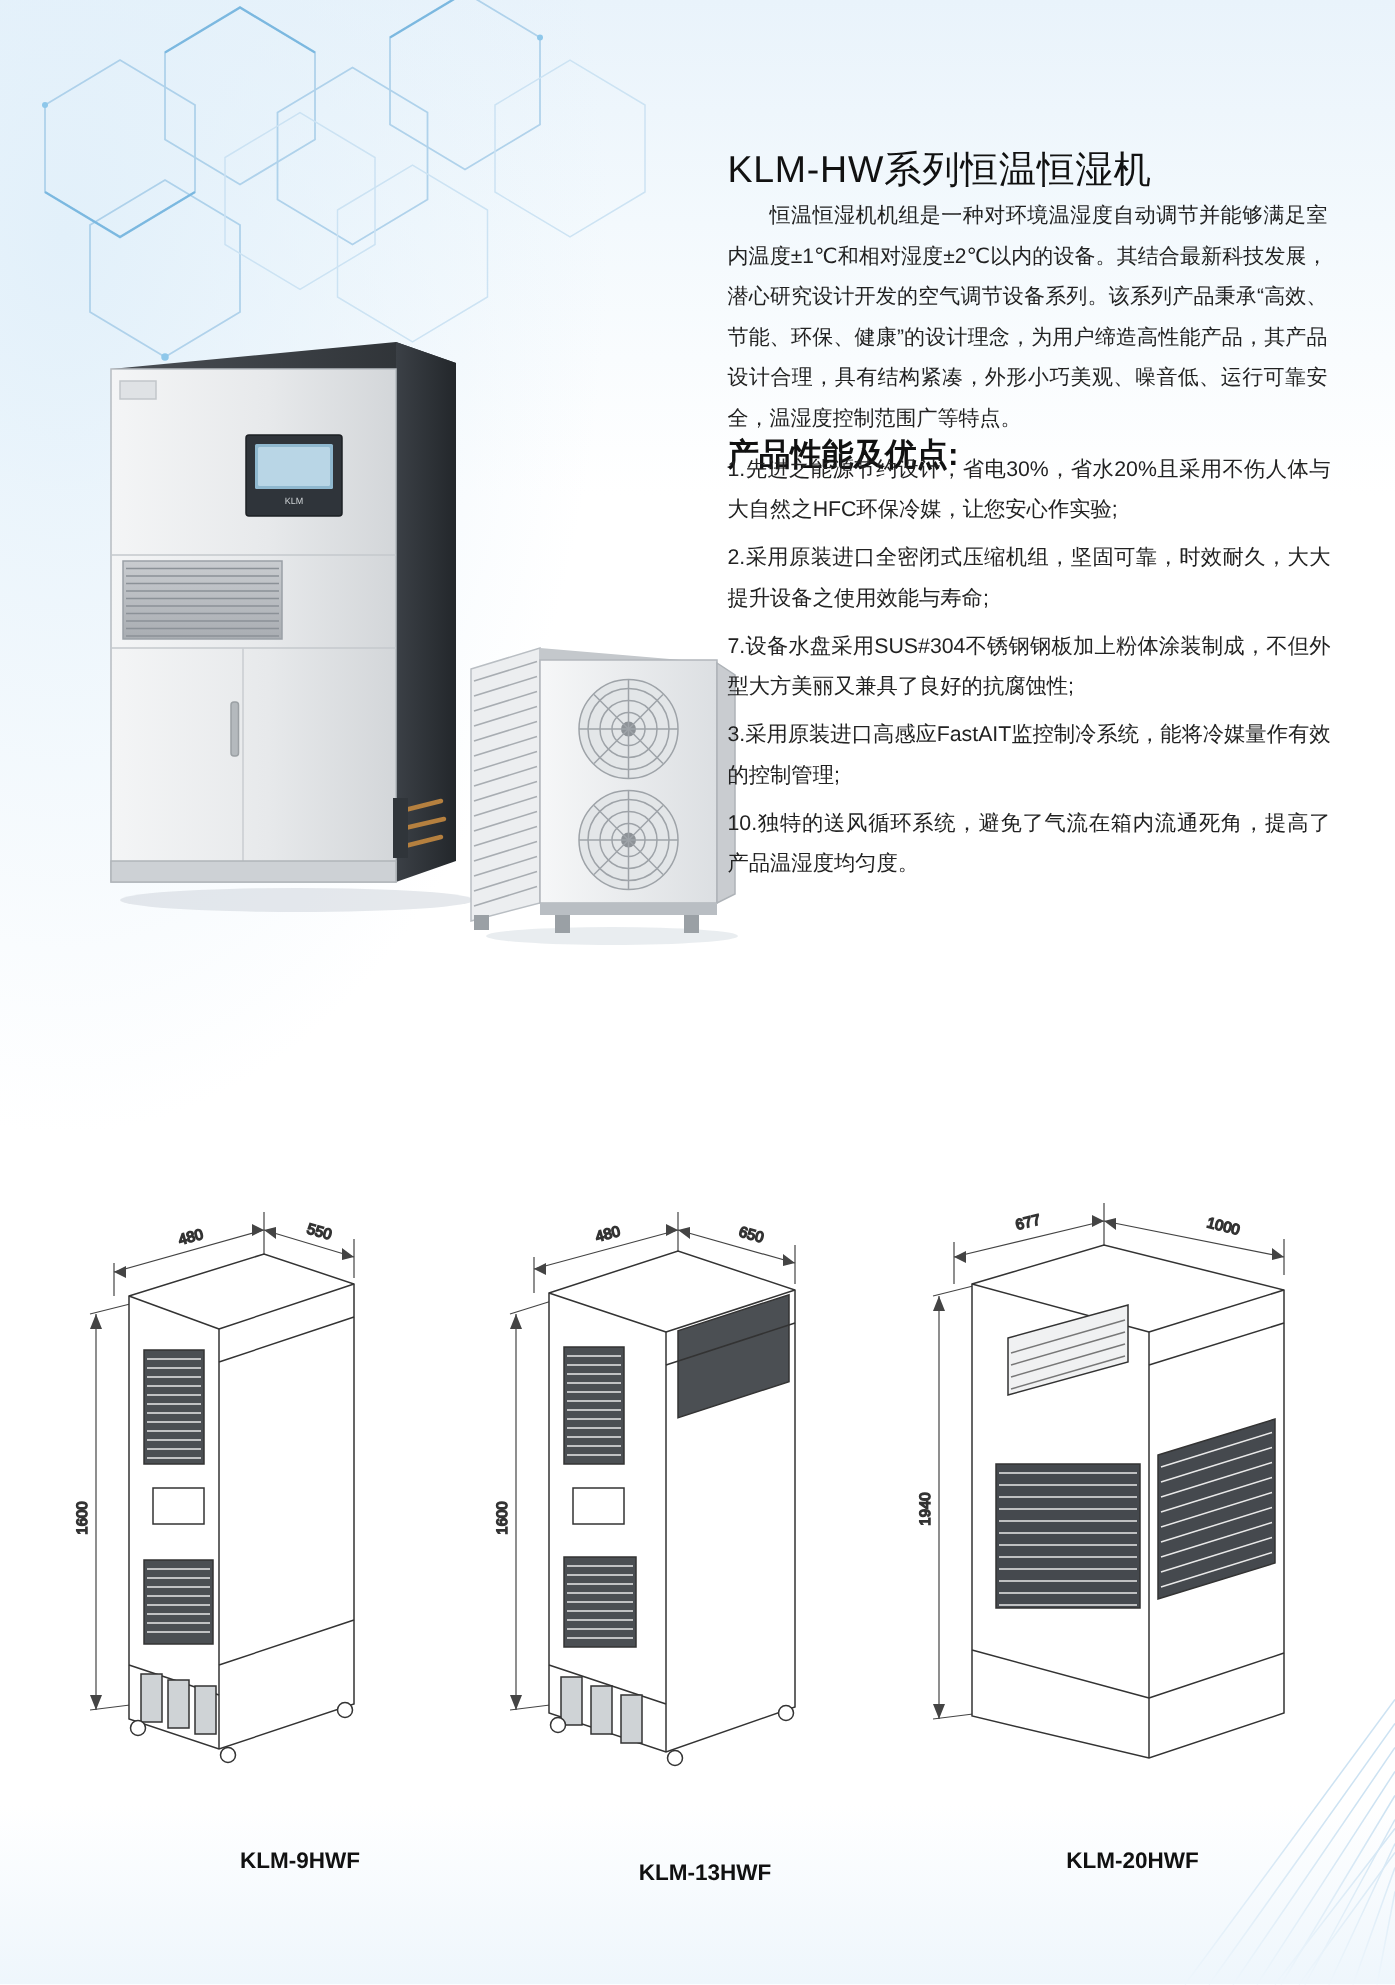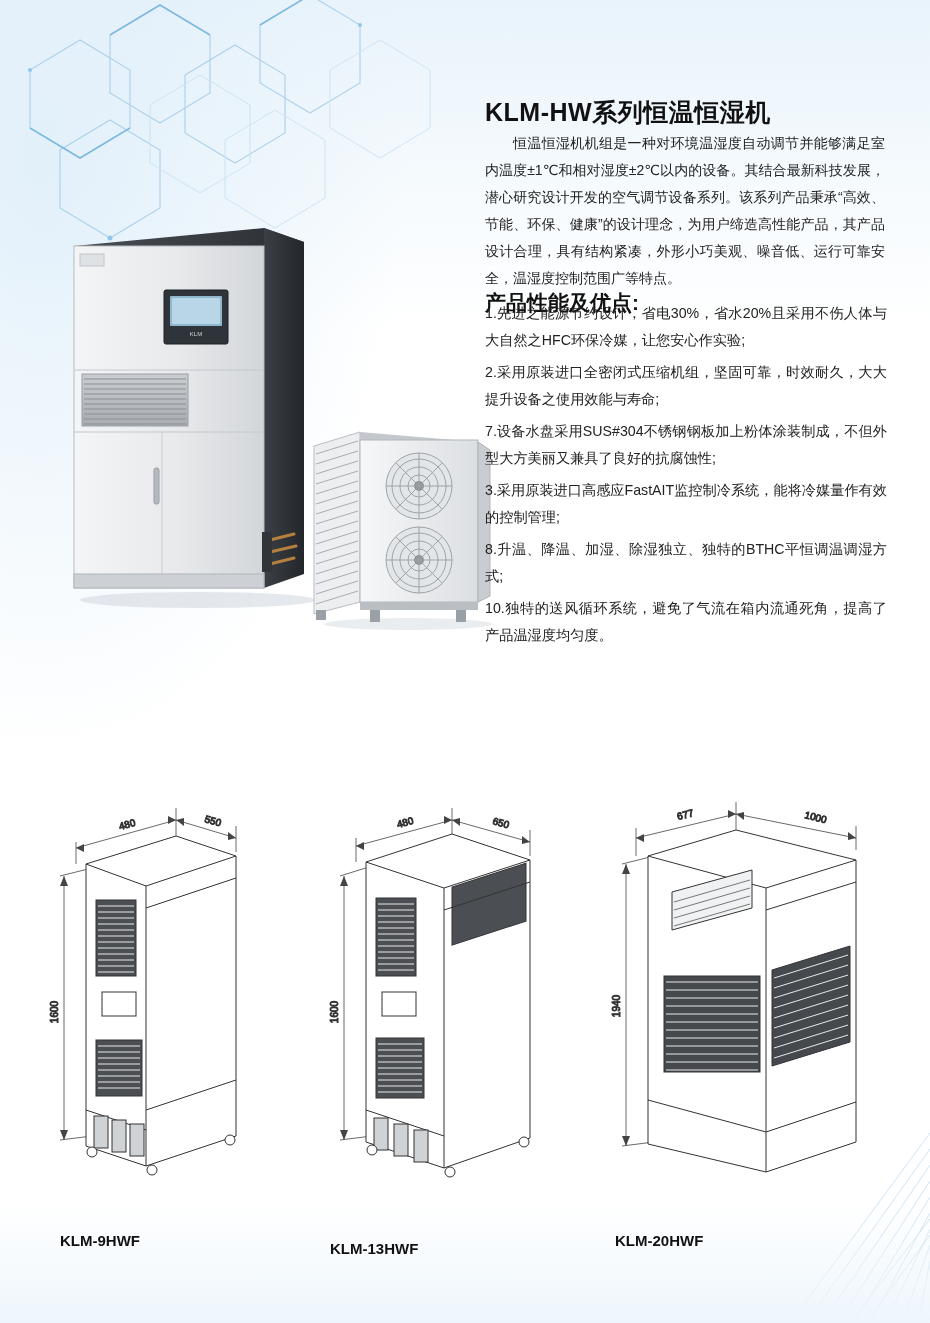--- a/index.html
+++ b/index.html
@@ -21,21 +21,21 @@
   .hexwrap{position:absolute;left:0;top:0;width:460px;height:300px;opacity:.85;}
   .corner-lines{position:absolute;right:0;bottom:0;width:260px;height:200px;opacity:.75;}
   .bottom-fade{
     position:absolute;left:0;bottom:0;width:930px;height:120px;
     background:linear-gradient(0deg,#eef6fc 0%,rgba(255,255,255,0) 100%);
   }
 
   
   .headline{
     position:absolute;left:485px;top:96px;width:405px;
-    font-size:25px;font-weight:bold;letter-spacing:.5px;color:#111;
+    font-size:25px;font-weight:normal;letter-spacing:.5px;color:#111;
   }
   .intro{
     position:absolute;left:485px;top:130px;width:400px;
     font-size:14px;line-height:27px;color:#222;text-align:justify;
     text-indent:28px;
   }
   .sub-headline{
     position:absolute;left:485px;top:266px;width:400px;
     font-size:21px;font-weight:bold;color:#111;margin-top:23px;
   }
@@ -45,21 +45,21 @@
   }
   .feature-list .li{margin-bottom:6px;}
 
   
   .photo-main{position:absolute;left:58px;top:222px;width:300px;height:390px;}
   .photo-cond{position:absolute;left:300px;top:424px;width:200px;height:210px;}
 
   
   .drawings{position:absolute;left:0;top:780px;width:930px;height:500px;}
   .model-caption{
-    position:absolute;font-size:15px;font-weight:bold;color:#111;
+    position:absolute;font-size:15px;font-weight:bold;color:#111;text-align:center;
   }
   .cap1{left:60px;top:1232px;width:280px;}
   .cap2{left:330px;top:1240px;width:280px;}
   .cap3{left:615px;top:1232px;width:280px;}
   .dimtext{font-size:10px;fill:#333;font-family:"Liberation Sans",sans-serif;}
 </style>
 </head>
 <body>
 
 <div class="bg-layer">
@@ -248,21 +248,20 @@
 
 <div class="headline">KLM-HW系列恒温恒湿机</div>
 <div class="intro">恒温恒湿机机组是一种对环境温湿度自动调节并能够满足室内温度±1℃和相对湿度±2℃以内的设备。其结合最新科技发展，潜心研究设计开发的空气调节设备系列。该系列产品秉承“高效、节能、环保、健康”的设计理念，为用户缔造高性能产品，其产品设计合理，具有结构紧凑，外形小巧美观、噪音低、运行可靠安全，温湿度控制范围广等特点。</div>
 <div class="sub-headline">产品性能及优点:</div>
 
 <div class="feature-list">
   <div class="li">1.先进之能源节约设计，省电30%，省水20%且采用不伤人体与大自然之HFC环保冷媒，让您安心作实验;</div>
   <div class="li">2.采用原装进口全密闭式压缩机组，坚固可靠，时效耐久，大大提升设备之使用效能与寿命;</div>
   <div class="li">7.设备水盘采用SUS#304不锈钢钢板加上粉体涂装制成，不但外型大方美丽又兼具了良好的抗腐蚀性;</div>
   <div class="li">3.采用原装进口高感应FastAIT监控制冷系统，能将冷媒量作有效的控制管理;</div>
-  <div class="li">8.升温、降温、加湿、除湿独立、独特的BTHC平恒调温调湿方式;</div>
   <div class="li">10.独特的送风循环系统，避免了气流在箱内流通死角，提高了产品温湿度均匀度。</div>
 </div>
 
 <svg class="drawings" viewBox="0 0 930 500">
   <g stroke="#333" fill="none" stroke-width="1">
 
     <g>
 
       <g stroke="#444" stroke-width=".8">
         <line x1="76" y1="62" x2="76" y2="84"></line>

